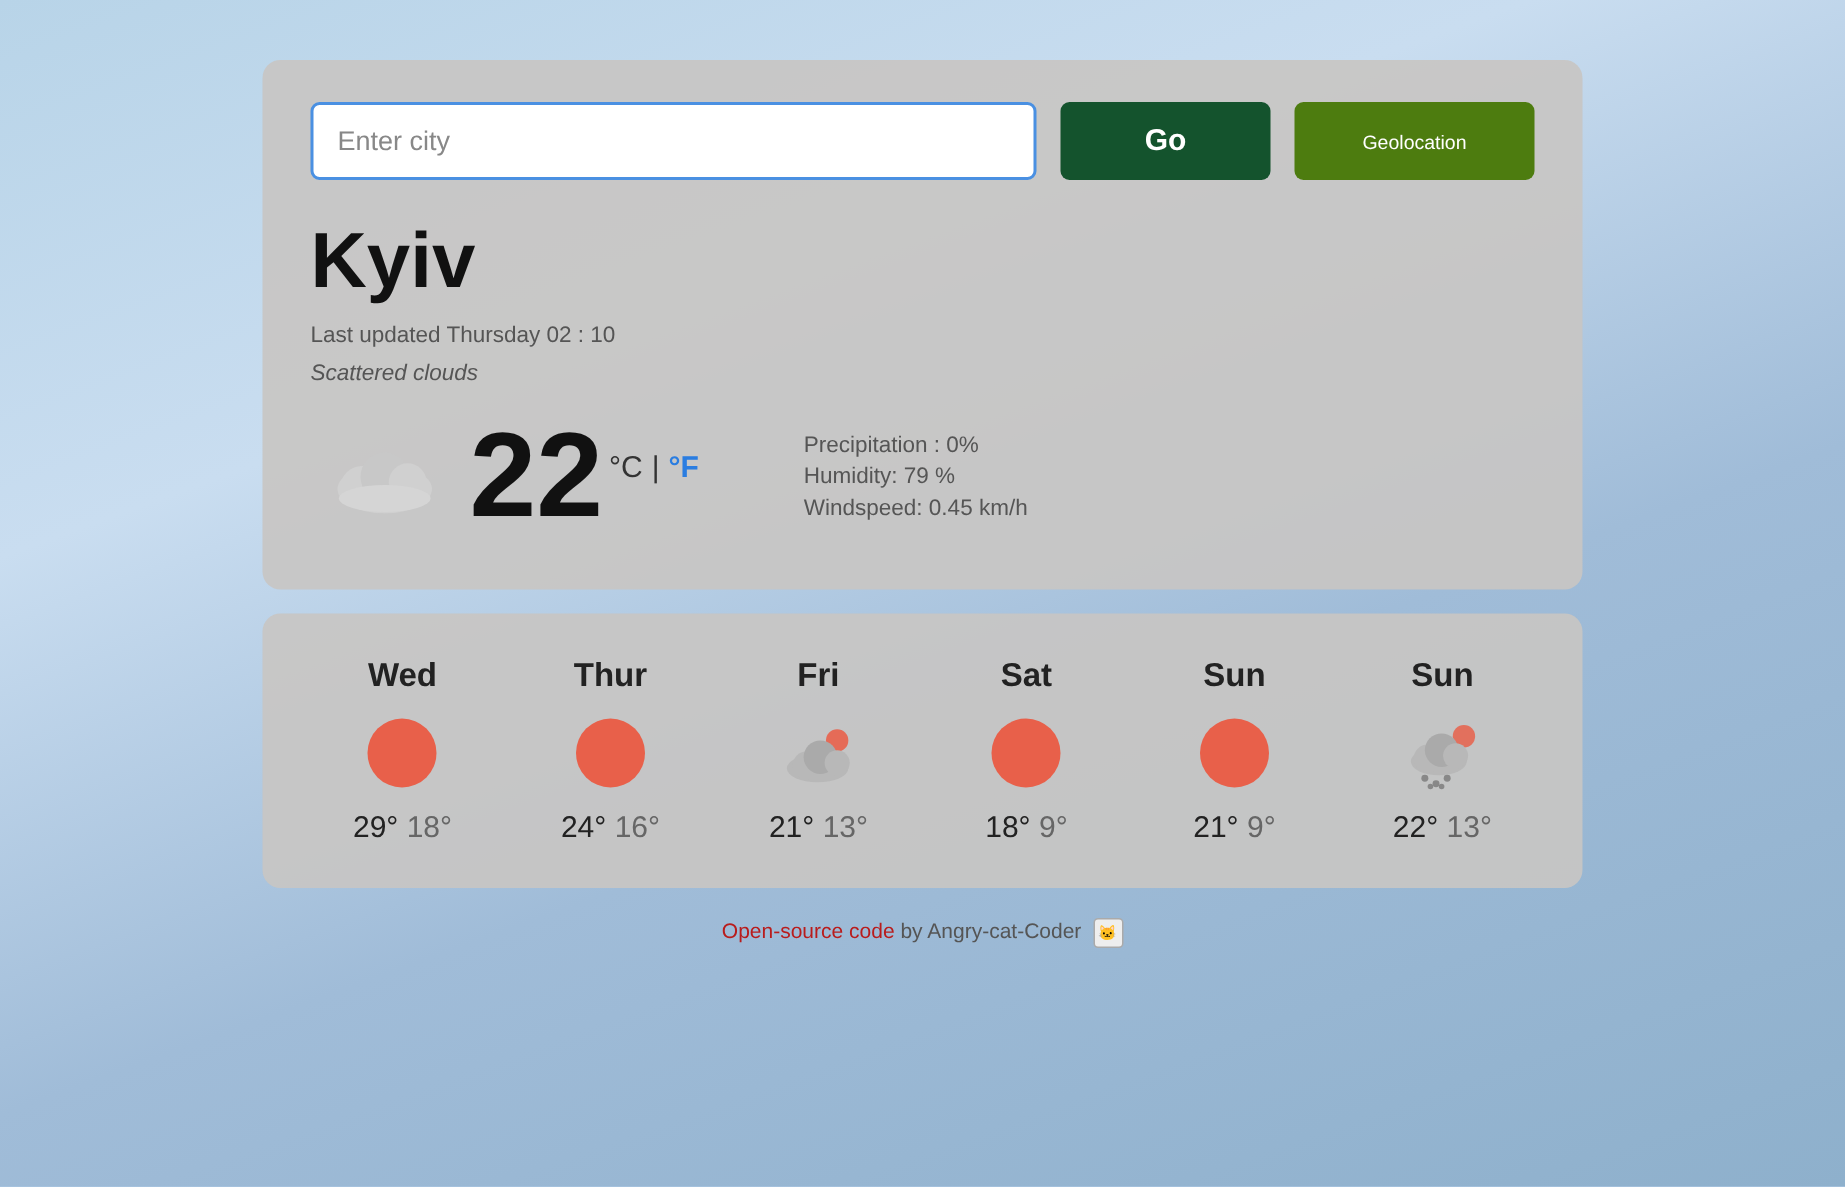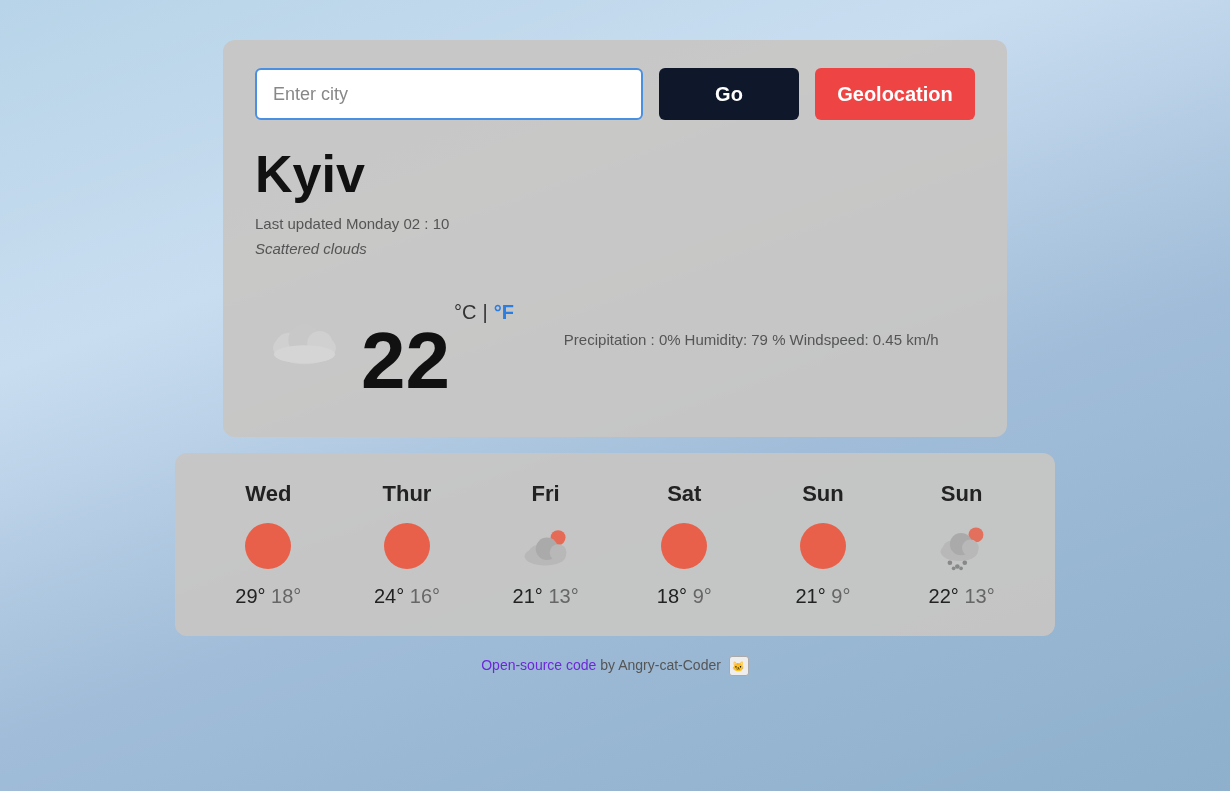--- a/index.html
+++ b/index.html
@@ -26,21 +26,21 @@
       z-index: 1;
       display: flex;
       flex-direction: column;
       align-items: center;
       padding-top: 40px;
       gap: 16px;
     }
 
     
     .main-card {
-      width: 784px;
+      width: 880px;
       background: rgba(200, 198, 195, 0.92);
       border-radius: 12px;
       padding: 28px 32px 36px 32px;
     }
 
     
     .search-row {
       display: flex;
       gap: 16px;
       margin-bottom: 24px;
@@ -58,38 +58,38 @@
       outline: none;
     }
 
     .city-input::placeholder {
       color: #888;
     }
 
     .go-button {
       width: 140px;
       height: 52px;
-      background: #0f172a;
+      background: #14532d;
       color: white;
       border: none;
       border-radius: 6px;
       font-size: 20px;
       font-weight: bold;
       cursor: pointer;
     }
 
     .geo-button {
       width: 160px;
       height: 52px;
-      background: #ef4444;
+      background: #4d7c0f;
       color: white;
       border: none;
       border-radius: 6px;
-      font-size: 20px;
-      font-weight: bold;
+      font-size: 13px;
+      font-weight: normal;
       cursor: pointer;
     }
 
     
     .city-name {
       font-size: 52px;
       font-weight: bold;
       color: #111;
       margin-bottom: 8px;
     }
@@ -126,21 +126,20 @@
       width: 90px;
       height: 70px;
     }
 
     .temp-display {
       font-size: 80px;
       font-weight: bold;
       color: #111;
       line-height: 1;
       margin-right: 4px;
-      margin-top: 44px;
     }
 
     .unit-celsius {
       color: #333;
     }
 
     .unit-separator {
       color: #333;
     }
 
@@ -150,21 +149,23 @@
     }
 
     .unit-row {
       display: flex;
       align-items: baseline;
       gap: 2px;
     }
 
     .weather-details {
       display: flex;
+      flex-direction: column;
       gap: 4px;
+      margin-left: 20px;
     }
 
     .weather-detail-item {
       font-size: 15px;
       color: #555;
     }
 
     
     .forecast-card {
       width: 880px;
@@ -214,42 +215,42 @@
     }
 
     
     .footer {
       font-size: 14px;
       color: #555;
       margin-top: 4px;
     }
 
     .footer a {
-      color: #6d28d9;
+      color: #b91c1c;
       text-decoration: none;
     }
   </style>
 </head>
 <body>
 
 <div class="sky-bg"></div>
 
 <div class="page-wrapper">
 
   <div class="main-card">
 
     <div class="search-row">
       <input class="city-input" type="text" placeholder="Enter city" style="">
       <button class="go-button">Go</button>
       <button class="geo-button">Geolocation</button>
     </div>
 
     <div class="city-name">Kyiv</div>
 
-    <div class="last-updated">Last updated Monday 02 : 10</div>
+    <div class="last-updated">Last updated Thursday 02 : 10</div>
     <div class="weather-condition">Scattered clouds</div>
 
     <div class="current-weather-row">
 
       <div class="weather-icon-area">
         <svg class="cloud-icon-svg" viewBox="0 0 100 70">
 
           <ellipse cx="55" cy="45" rx="35" ry="18" fill="#d0d0d0"></ellipse>
           <circle cx="38" cy="44" r="16" fill="#d0d0d0"></circle>
           <circle cx="55" cy="36" r="18" fill="#c8c8c8"></circle>

